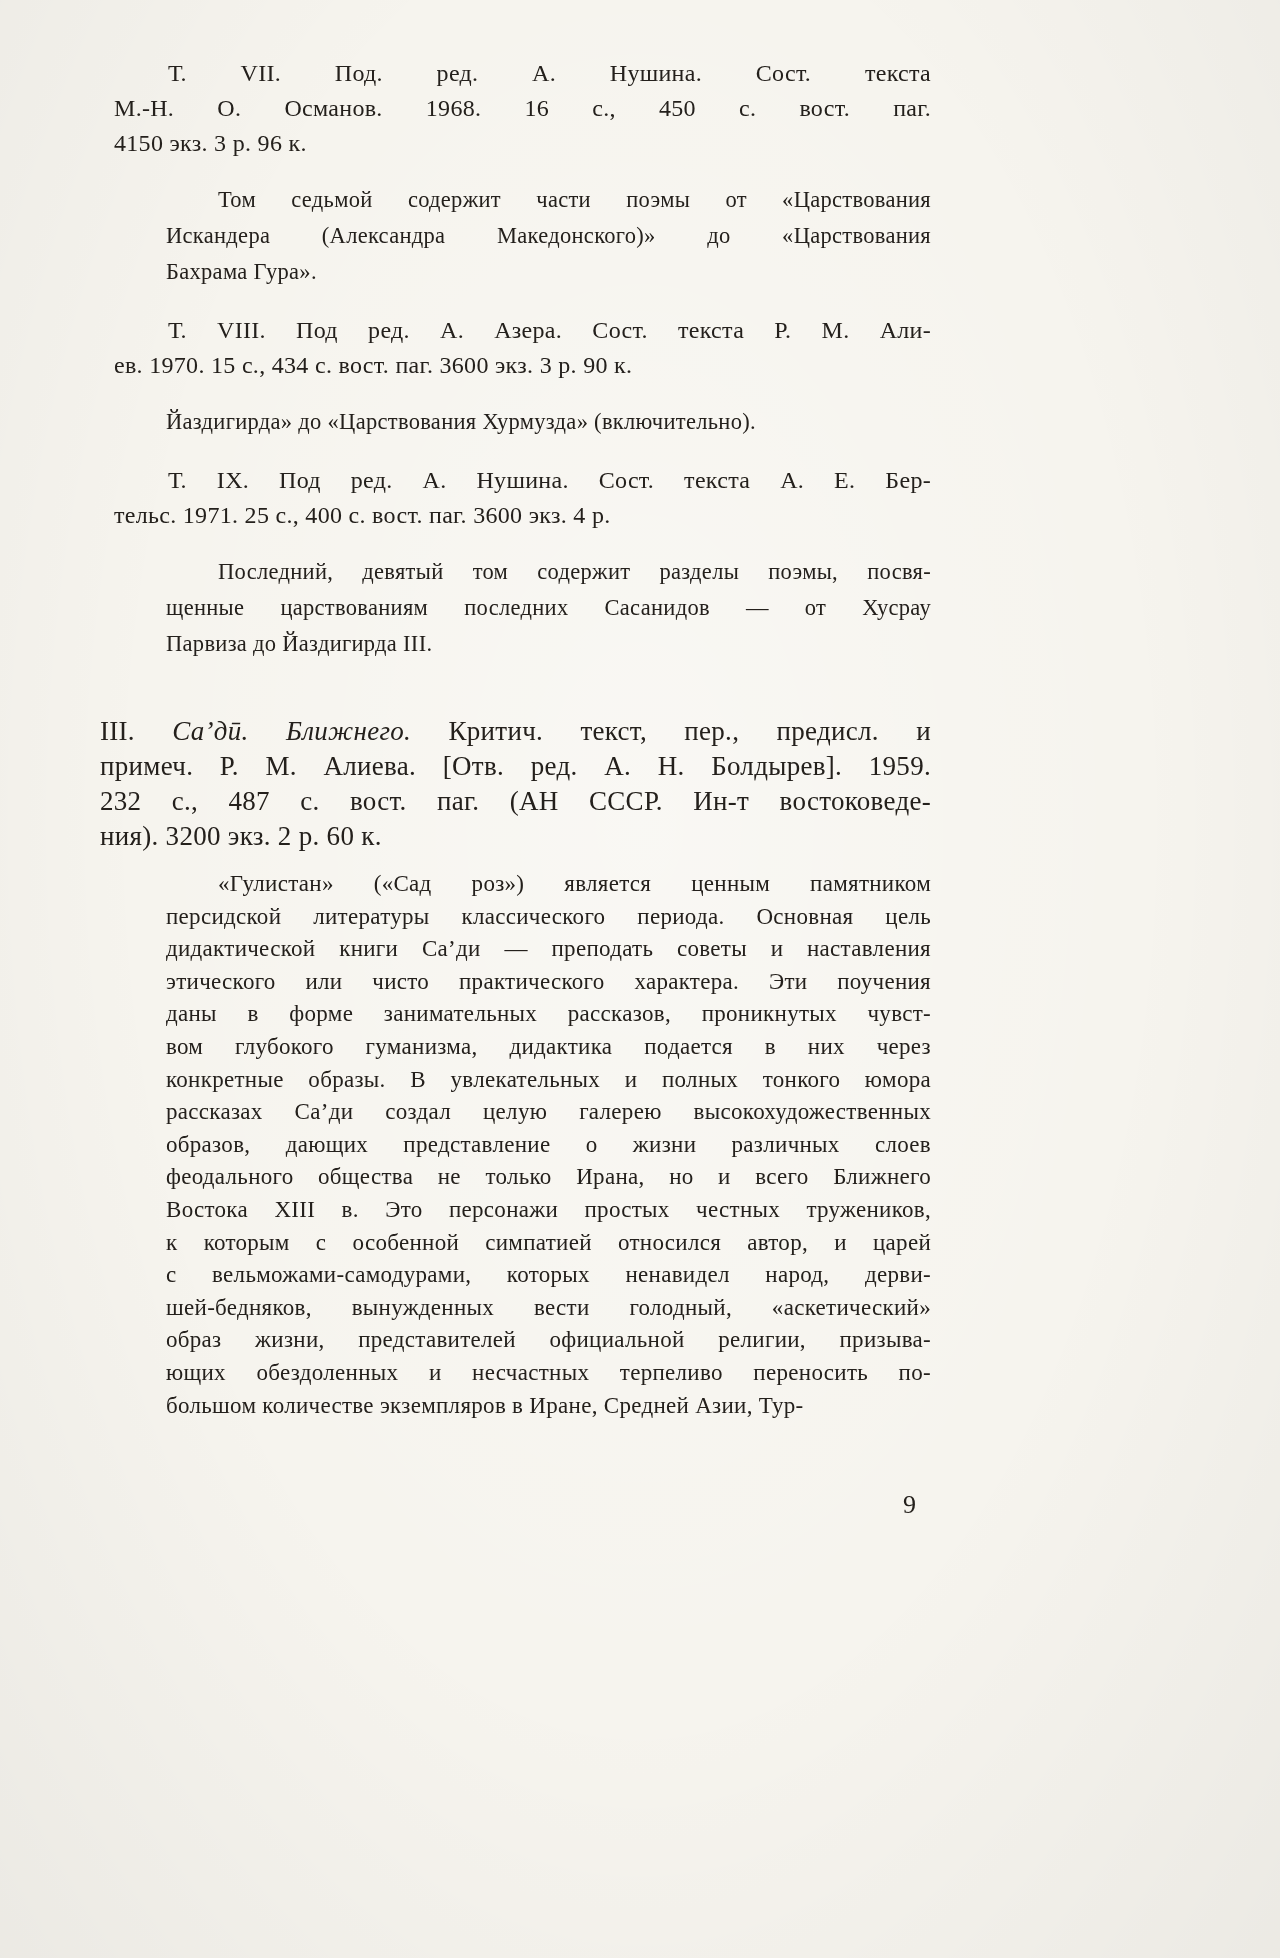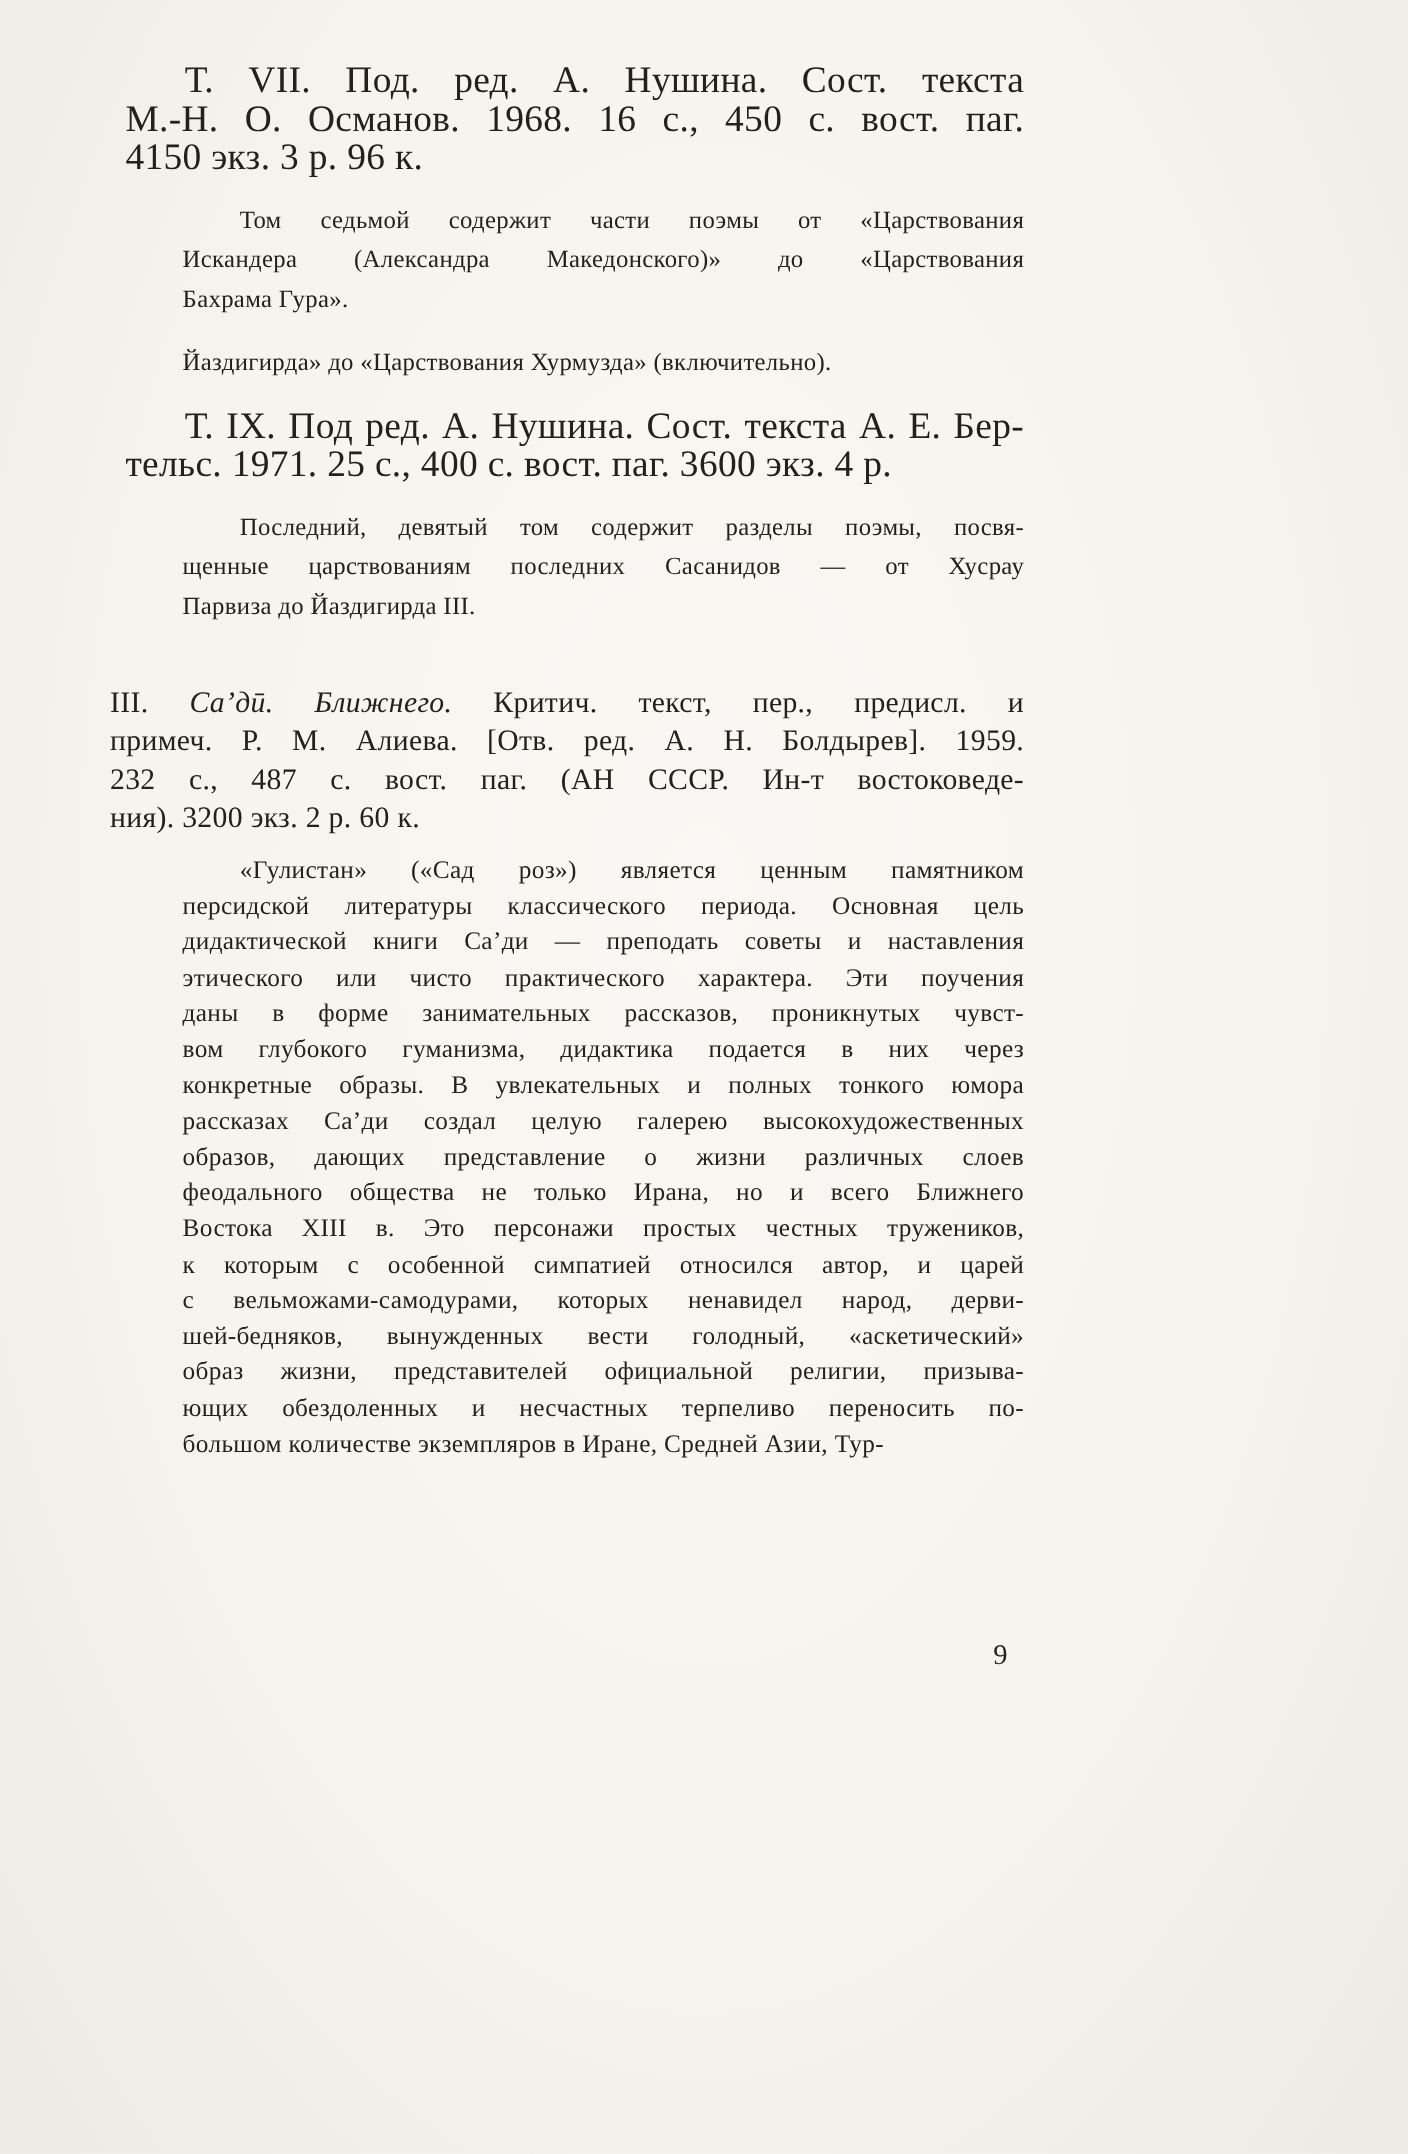--- a/index.html
+++ b/index.html
@@ -42,21 +42,21 @@
   }
   .block .line.last {
     text-align-last: left;
     font-family: Liberation Serif, serif;
   }
 
   
   .entry {
     margin-left: 14px;
     margin-top: 23px;
-    font-size: 34px;
+    font-size: 24px;
     line-height: 35px;
   }
   .entry .line.first { padding-left: 54px; }
 
   
   .annotation {
     margin-left: 66px;
     margin-top: 21px;
     font-size: 22.5px;
     line-height: 36px;
@@ -102,20 +102,24 @@
     <div class="block entry">
       <div class="line first">Т. VII. Под. ред. А. Нушина. Сост. текста</div>
       <div class="line">М.-Н. О. Османов. 1968. 16 с., 450 с. вост. паг.</div>
       <div class="line last">4150 экз. 3 р. 96 к.</div>
     </div>
     <div class="block annotation">
       <div class="line first">Том седьмой содержит части поэмы от «Царствования</div>
       <div class="line">Искандера (Александра Македонского)» до «Царствования</div>
       <div class="line last">Бахрама Гура».</div>
     </div>
+    <div class="block entry">
+      <div class="line first">Т. VIII. Под ред. А. Азера. Сост. текста Р. М. Али-</div>
+      <div class="line last">ев. 1970. 15 с., 434 с. вост. паг. 3600 экз. 3 р. 90 к.</div>
+    </div>
     <div class="block annotation">
       <div class="line last">Йаздигирда» до «Царствования Хурмузда» (включительно).</div>
     </div>
     <div class="block entry">
       <div class="line first">Т. IX. Под ред. А. Нушина. Сост. текста А. Е. Бер-</div>
       <div class="line last">тельс. 1971. 25 с., 400 с. вост. паг. 3600 экз. 4 р.</div>
     </div>
     <div class="block annotation">
       <div class="line first">Последний, девятый том содержит разделы поэмы, посвя-</div>
       <div class="line">щенные царствованиям последних Сасанидов — от Хусрау</div>

